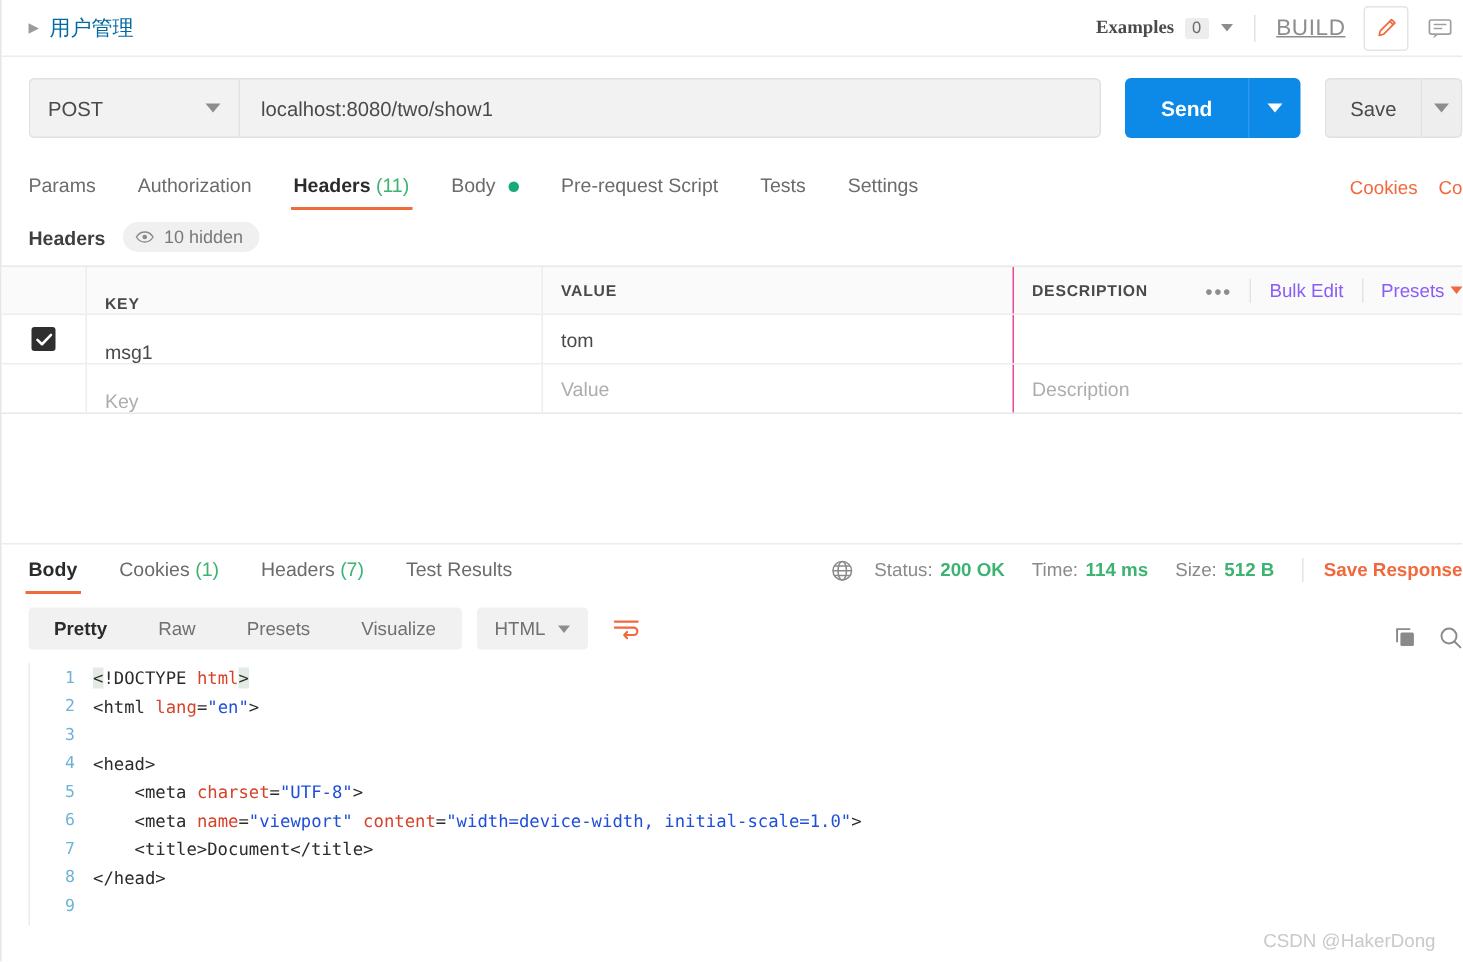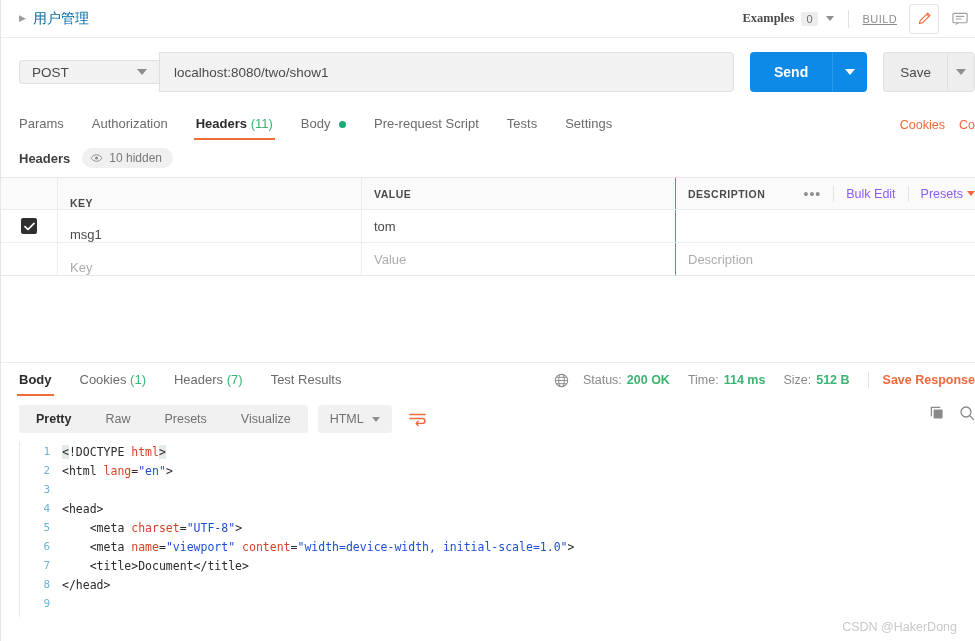--- a/index.html
+++ b/index.html
@@ -73,21 +73,21 @@
     border-top: 5px solid #8d8d8d;
     margin-left: 8px;
   }
   .vsep {
     width: 1px;
     height: 18px;
     background: #e2e2e2;
     margin: 0 14px;
   }
   .build-label {
-    font-size: 11px;
+    font-size: 15px;
     color: #8d8d8d;
     letter-spacing: .4px;
     text-decoration: underline;
   }
   .icon-btn {
     width: 30px;
     height: 30px;
     box-sizing: border-box;
     border: 1px solid #e4e4e4;
     border-radius: 3px;
@@ -100,21 +100,21 @@
   .icon-btn.flat { border: none; margin-left: 6px; }
 
   
   .urlbar {
     display: flex;
     align-items: center;
     padding: 14px 0 14px 18px;
   }
   .method-box {
     width: 140px;
-    height: 24px;
+    height: 40px;
     box-sizing: border-box;
     background: #f2f2f2;
     border: 1px solid #e0e0e0;
     border-right: none;
     border-radius: 4px 0 0 4px;
     display: flex;
     align-items: center;
     padding: 0 12px;
   }
   .method-text {
@@ -390,21 +390,21 @@
   .save-resp {
     color: #f0683c;
     font-size: 12.5px;
     font-weight: bold;
     white-space: nowrap;
   }
 
   
   .format-bar {
     display: flex;
-    align-items: flex-start;
+    align-items: flex-end;
     padding: 9px 0 9px 18px;
   }
   .seg-group {
     display: flex;
     background: #f1f1f1;
     border-radius: 3px;
     overflow: hidden;
   }
   .seg {
     font-size: 12.5px;

